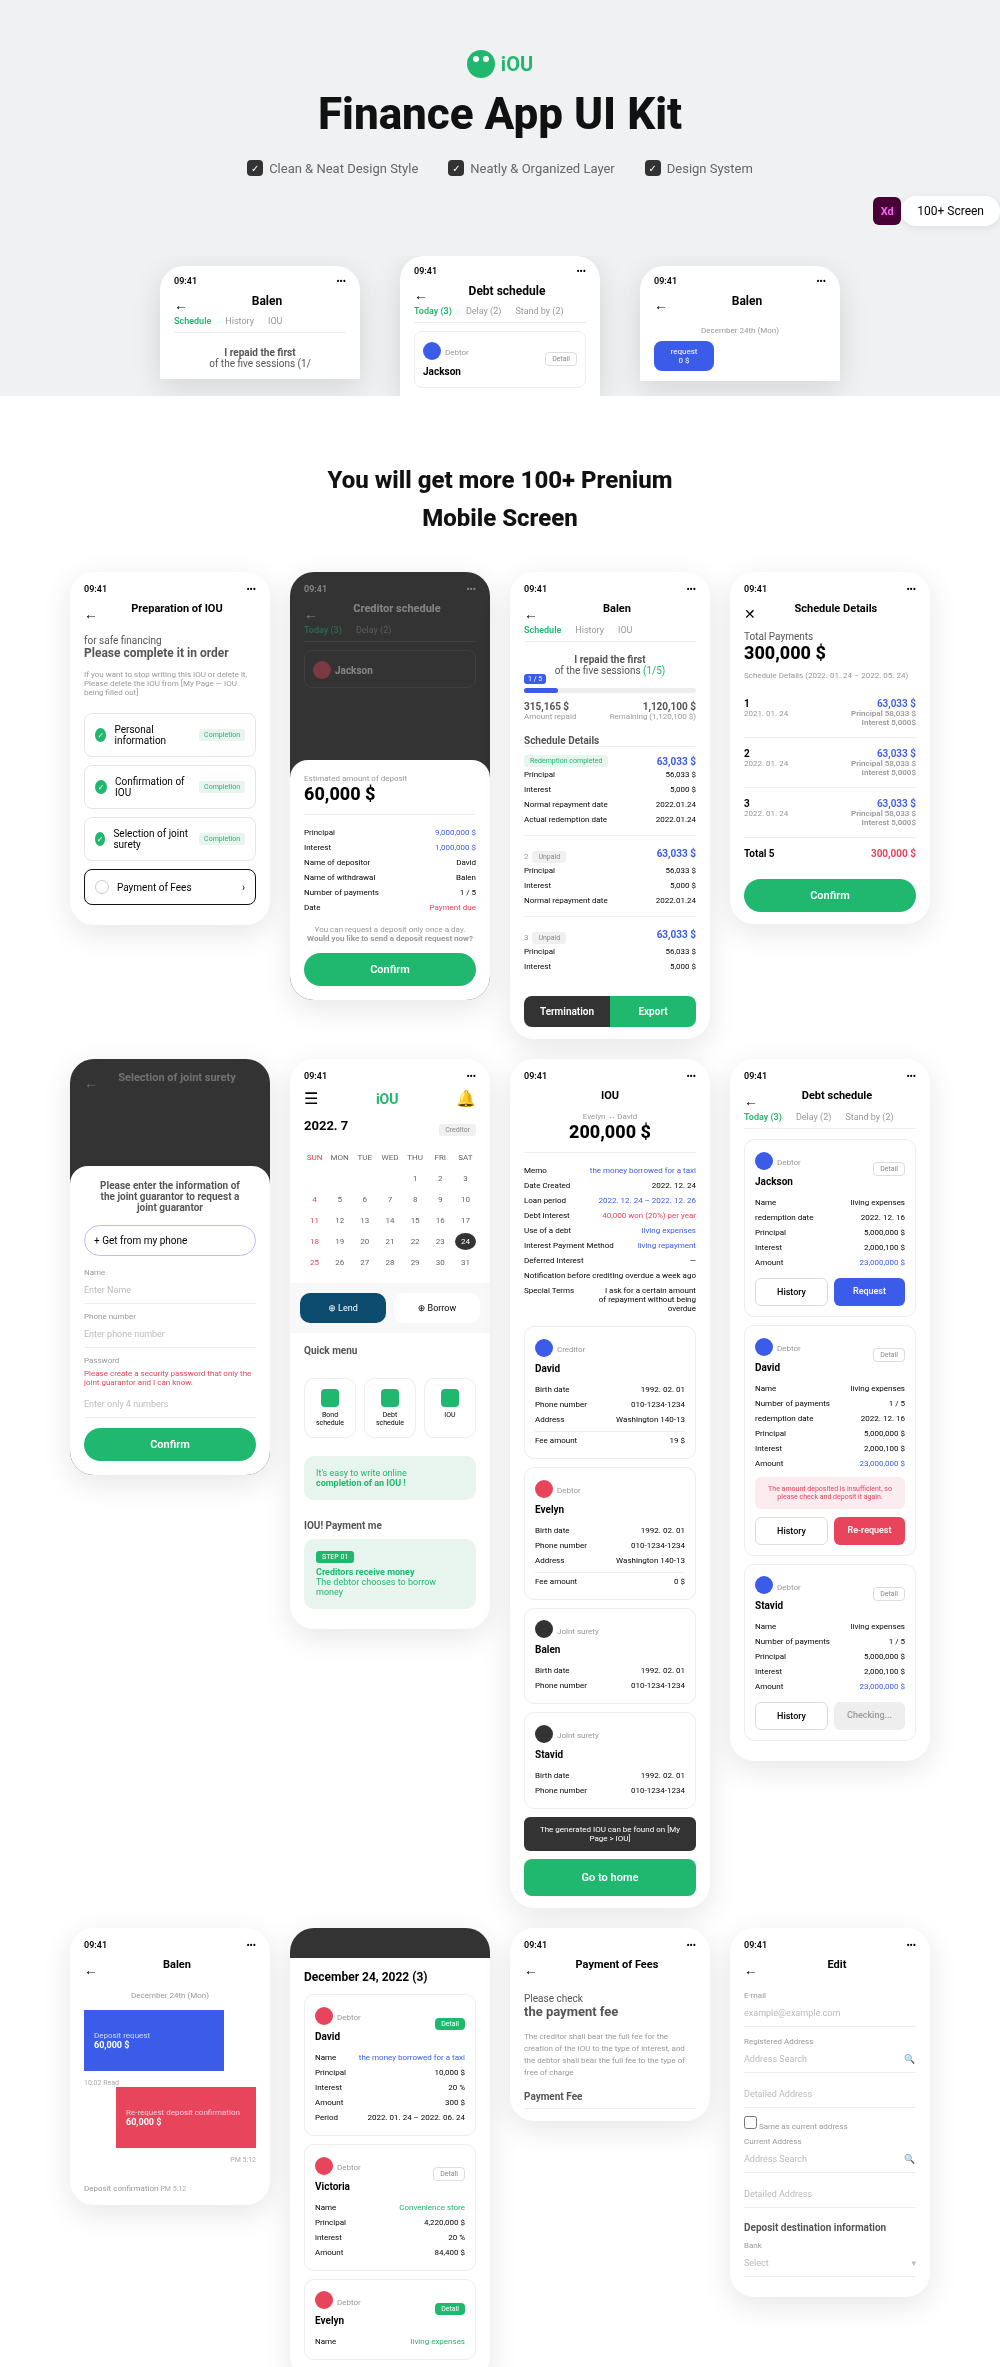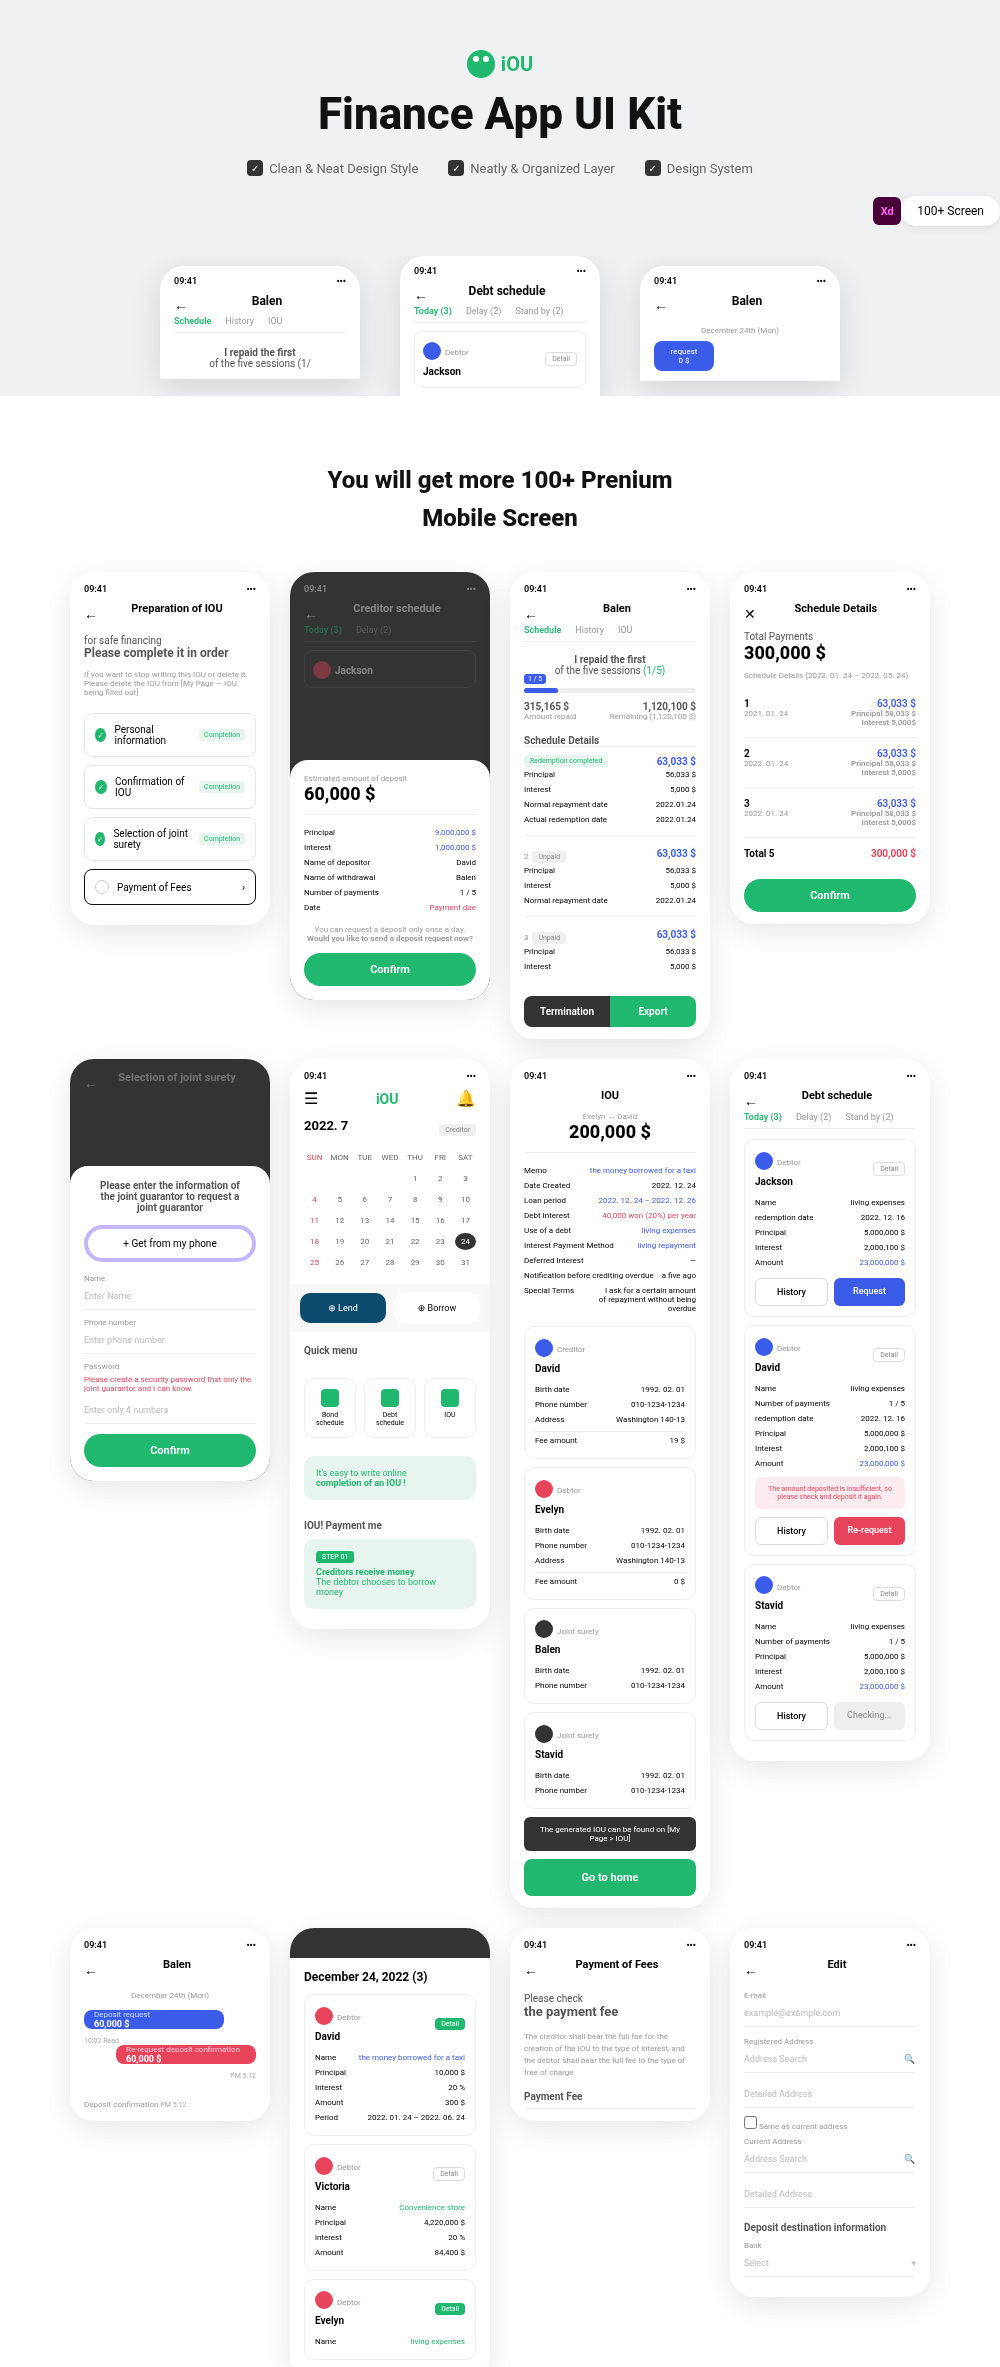--- a/index.html
+++ b/index.html
@@ -41,21 +41,21 @@
 .back{font-size:14px}
 .row{display:flex;justify-content:space-between;align-items:center}
 .txt-sm{font-size:10px;color:#555}
 .txt-xs{font-size:8px;color:#999}
 .bold{font-weight:700}
 .step-item{border:1px solid #e5e5e5;border-radius:8px;padding:10px;margin-bottom:8px;display:flex;align-items:center;gap:8px;font-size:10px}
 .step-item.active{border:1px solid #111}
 .dot-check{width:14px;height:14px;background:#1fb86e;border-radius:50%;color:#fff;font-size:8px;display:flex;align-items:center;justify-content:center}
 .badge-sm{font-size:7px;background:#e8f5ee;color:#1fb86e;padding:2px 5px;border-radius:3px;margin-left:auto}
 .btn-green{background:#1fb86e;color:#fff;border-radius:22px;padding:10px;text-align:center;font-size:11px;font-weight:600;margin-top:10px}
-.btn-outline{border:4px solid #c4b5fd;border-radius:22px;padding:9px;text-align:center;font-size:10px}
+.btn-outline{border:1px solid #c4b5fd;border-radius:22px;padding:9px;font-size:10px}
 .input{border-bottom:1px solid #eee;padding:8px 0;font-size:9px;color:#bbb;margin-bottom:8px}
 .modal-sheet{background:#fff;border-radius:18px 18px 0 0;padding:14px;margin-top:60px}
 .dark-bg{background:#333}
 .kv{display:flex;justify-content:space-between;font-size:8px;padding:3px 0}
 .kv .v{color:#3b5ce8}
 .kv .vg{color:#1fb86e}
 .kv .vr{color:#e8445c}
 .big-num{font-size:18px;font-weight:800}
 .cal-head{font-size:13px;font-weight:700;margin-bottom:8px}
 .cal-grid{display:grid;grid-template-columns:repeat(7,1fr);gap:4px;font-size:8px;text-align:center}
@@ -84,21 +84,21 @@
 .btn-pair{display:flex;gap:6px;margin-top:8px}
 .btn-pair>div{flex:1;padding:8px;border-radius:6px;font-size:9px;text-align:center;font-weight:500}
 .btn-hist{border:1px solid #ddd}
 .btn-blue{background:#3b5ce8;color:#fff}
 .btn-red{background:#e8445c;color:#fff}
 .btn-gray{background:#eee;color:#999}
 .warn{background:#fdecef;color:#e8445c;font-size:7px;padding:8px;border-radius:6px;text-align:center;margin:6px 0}
 .person-card{border:1px solid #eee;border-radius:10px;padding:10px;margin-bottom:8px}
 .avatar.pink{background:#e8445c}
 .avatar.dark{background:#333}
-.chat-bubble{border-radius:8px;padding:0 10px;font-size:9px;margin-bottom:8px;max-width:140px}
+.chat-bubble{border-radius:0;padding:21px 10px;font-size:9px;margin-bottom:8px;max-width:140px}
 .chat-left{background:#3b5ce8;color:#fff}
 .chat-right{background:#e8445c;color:#fff;margin-left:auto}
 .chat-ts{font-size:7px;color:#aaa}
 .toast{background:#333;color:#fff;font-size:8px;padding:8px 10px;border-radius:6px;text-align:center;margin:6px 0}
 .x-close{font-size:14px;font-weight:300}
 .detail-pill{font-size:7px;border:1px solid #ddd;padding:2px 6px;border-radius:4px;color:#888}
 .go-home{background:#1fb86e;color:#fff;padding:12px;text-align:center;font-size:11px;font-weight:600;border-radius:8px;margin-top:8px}
 </style>
 </head>
 <body>
@@ -579,21 +579,21 @@
     <div class="kv">
           <span>Interest Payment Method</span>
           <span class="v">living repayment</span>
         </div>
     <div class="kv">
           <span>Deferred Interest</span>
           <span>—</span>
         </div>
     <div class="kv">
           <span>Notification before crediting overdue</span>
-          <span>a five ago</span>
+          <span>a week ago</span>
         </div>
     <div class="kv">
           <span>Special Terms</span>
           <span style="text-align:right;max-width:100px">I ask for a certain amount of repayment without being overdue</span>
         </div>
     <div class="person-card" style="margin-top:10px">
       <div class="row">
             <div><span class="avatar"></span> <span class="tiny">Creditor</span><br><span class="name-sm">David</span></div>
           </div>
       <div class="kv" style="margin-top:6px">

